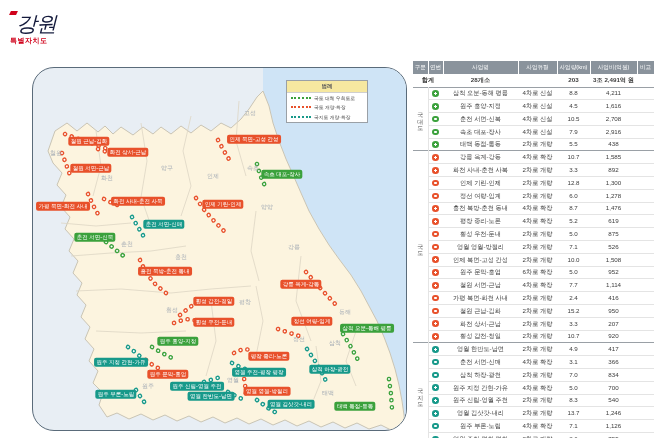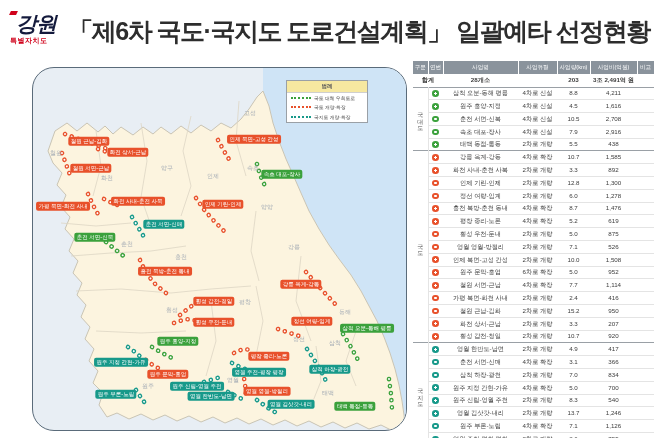--- a/index.html
+++ b/index.html
@@ -3,21 +3,21 @@
 <meta charset="utf-8">
 <style>
   html,body{margin:0;padding:0;}
   body{
     width:658px;height:438px;background:#ffffff;overflow:hidden;position:relative;
     font-family:"Liberation Sans","DejaVu Sans",sans-serif;
   }
   
   .header{position:absolute;left:0;top:0;width:658px;height:62px;display:flex;align-items:center;}
   .logo{position:relative;width:58px;height:50px;margin-left:8px;flex:0 0 auto;}
-  .logo-main{position:absolute;left:8px;top:4px;font-size:21px;font-weight:bold;font-style:italic;
+  .logo-main{position:absolute;left:8px;top:4px;font-size:21px;font-weight:normal;font-style:italic;
     color:#141a3c;letter-spacing:-1px;}
   .logo-accent{position:absolute;left:2px;top:5px;width:7px;height:4px;background:#d0021b;transform:skewX(-25deg);}
   .logo-sub{position:absolute;left:2px;top:30px;font-size:7px;font-weight:bold;color:#d0021b;letter-spacing:0.5px;}
   .title{flex:1;text-align:center;font-size:25px;font-weight:bold;color:#2d2d2d;letter-spacing:-1.5px;
     padding-right:6px;white-space:nowrap;}
   
   .map-panel{position:absolute;left:32px;top:67px;width:373px;height:362px;border:1.5px solid #5a6b7a;
     border-radius:22px;background:#e8eef4;overflow:hidden;}
   .map-panel svg{position:absolute;left:0;top:0;}
   .map-label{position:absolute;transform:translate(-50%,-50%);color:#fff;font-size:5.5px;line-height:1;
@@ -47,21 +47,20 @@
 </style>
 </head>
 <body>
 
 <div class="header">
   <div class="logo">
     <div class="logo-accent"></div>
     <div class="logo-main">강원</div>
     <div class="logo-sub">특별자치도</div>
   </div>
-  <div class="title">「제6차 국도·국지도 도로건설계획」 일괄예타 선정현황</div>
 </div>
 
 <div class="map-panel">
   <svg width="373" height="362" viewBox="32 67 373 362">
 
     <polygon fill="#cfe4f6" points="
       262,90 268,105 272,122 278,140 285,158 293,176 300,192 308,210 318,228 328,244 338,258
       350,274 360,290 368,305 376,320 383,336 389,352 394,368 398,384 401,400 403,414 404,426
       406,432 406,60 262,60"></polygon>
 

